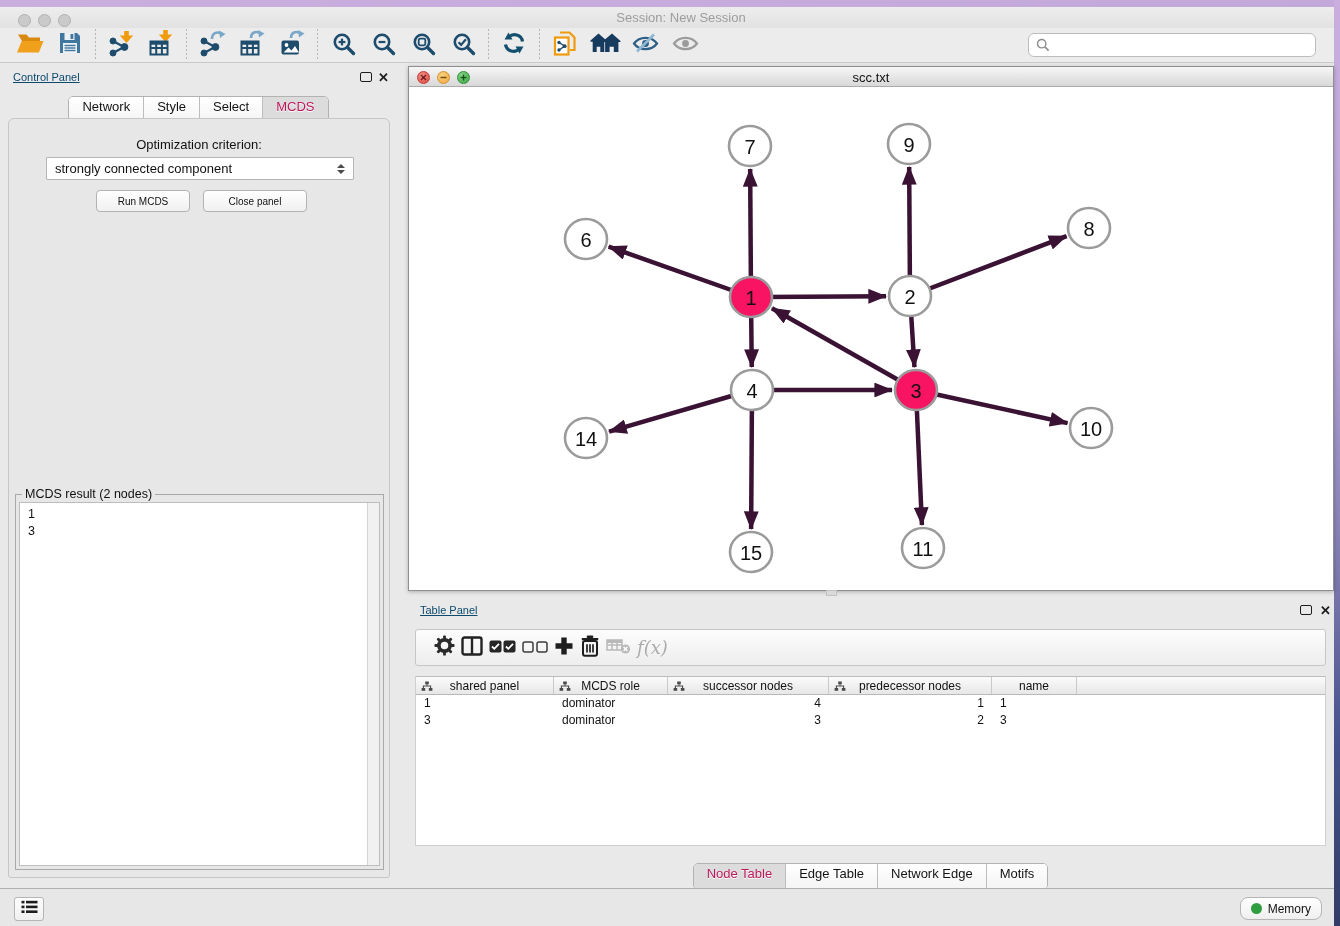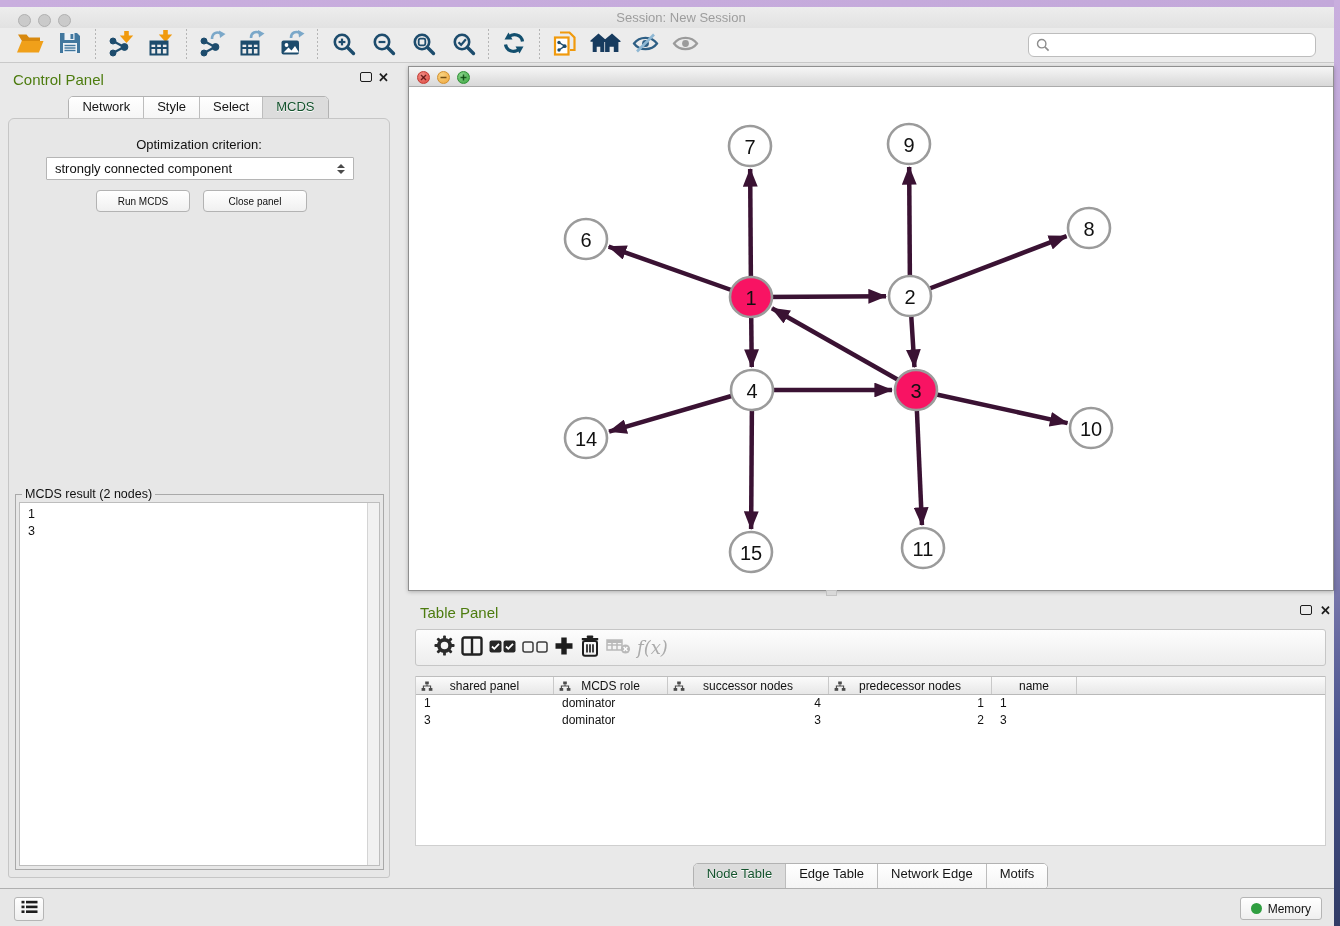--- a/index.html
+++ b/index.html
@@ -34,32 +34,32 @@
   .searchwrap input { width:288px; height:24px; border:1px solid #bdbdbd; border-radius:6px;
     background:#fff; padding:0 8px 0 26px; font-size:13px; outline:none; }
   .searchwrap .mag { position:absolute; left:8px; top:5px; }
 
   
   .main { position:absolute; left:0; top:56px; width:1334px; height:825px; background:#e9e9e9; }
 
   
   .cpanel { position:absolute; left:0; top:0; width:397px; height:825px; background:#e9e9e9; }
   .panel-head { position:relative; height:28px; }
-  .panel-title { position:absolute; left:13px; top:8px; font-size:15px; color:#4d7c0f; }
+  .panel-title { position:absolute; left:13px; top:8px; font-size:11px; color:#0c4a6e;text-decoration:underline; }
   .float-box { position:absolute; top:9px; width:12px; height:10px;
     border:1.6px solid #1c1c1c; border-radius:2px; }
   .close-x { position:absolute; top:7px; font-size:13px; font-weight:bold; color:#1c1c1c; }
   .cpanel .float-box { left:360px; } .cpanel .close-x { left:378px; }
 
   .seg { display:inline-flex; height:27px; border:1px solid #b2b2b2; border-radius:5px;
     overflow:hidden; background:#fff; box-shadow:0 1px 0 rgba(255,255,255,.7); }
   .seg .tab { padding:0 13px; font-size:13px; line-height:19px; color:#141414;
     background:linear-gradient(#ffffff,#f4f4f4); border-right:1px solid #bdbdbd; }
   .seg .tab:last-child { border-right:none; }
-  .seg .tab.selected { background:#dcdcdc; color:#14532d; text-shadow:0 1px 0 #fff; }
+  .seg .tab.selected { background:#dcdcdc; color:#be185d; text-shadow:0 1px 0 #fff; }
   .cpanel-tabs { position:absolute; left:0; right:0; top:33px; text-align:center; }
 
   .cpanel-content { position:absolute; left:8px; top:55px; width:382px; height:760px;
     background:#e7e7e7; border:1px solid #c6c6c6; border-radius:6px 6px 3px 3px; }
   .opt-label { position:absolute; left:0; right:0; top:18px; text-align:center;
     font-size:13px; color:#111; }
   .dropdown { position:absolute; left:37px; top:38px; width:308px; height:23px;
     background:#fff; border:1px solid #b5b5b5; border-radius:1px;
     display:flex; align-items:center; padding:0 8px; font-size:13px; color:#111; }
   .dropdown .dd-label { flex:1; }
@@ -135,21 +135,21 @@
   .td.r { text-align:right; }
   .tpanel-tabs { position:absolute; left:0; right:0; top:267px; text-align:center; }
 
   
   .statusbar { position:absolute; left:0; top:881px; width:1334px; height:38px;
     background:#e7e7e7; border-top:1px solid #b0b0b0; }
   .listbtn { position:absolute; left:14px; top:8px; width:30px; height:24px;
     background:linear-gradient(#fff,#efefef); border:1px solid #b5b5b5; border-radius:3px;
     display:flex; align-items:center; justify-content:center; }
   .membtn { position:absolute; right:12px; top:8px; height:23px; padding:0 10px;
-    background:linear-gradient(#fff,#efefef); border:1px solid #b5b5b5; border-radius:3px;
+    background:linear-gradient(#fff,#efefef); border:1px solid #b5b5b5; border-radius:8px;
     display:flex; align-items:center; gap:6px; font-size:12px; color:#111; }
   .memdot { width:11px; height:11px; border-radius:50%; background:#2f9e40; }
 </style>
 </head>
 <body>
 
 <div class="desktop-top"></div>
 <div class="desktop-right"></div>
 
 <div class="window">
@@ -401,20 +401,21 @@
               </svg>
             </span>
           <span class="light green">
               <svg width="7" height="7" viewBox="0 0 7 7">
                 <g stroke="rgba(10,70,15,.85)" stroke-width="1.5">
                   <line x1="0.5" y1="3.5" x2="6.5" y2="3.5"></line>
                   <line x1="3.5" y1="0.5" x2="3.5" y2="6.5"></line>
                 </g>
               </svg>
             </span>
+          <span class="netframe-title">scc.txt</span>
         </div>
         <div class="netcanvas">
           <svg id="graph" width="924" height="503">
               <defs>
                 <marker id="arrow" viewBox="0 0 10 8" markerWidth="4.2" markerHeight="3.3" refX="9.5" refY="4" orient="auto">
                   <path d="M0,0 L10,4 L0,8 z" fill="#3A1233"></path>
                 </marker>
               </defs>
               <line x1="342" y1="210" x2="341.15893691208345" y2="81.99949565274589" stroke="#3A1233" stroke-width="4.5" marker-end="url(#arrow)"></line>
               <line x1="342" y1="210" x2="199.64188322414446" y2="159.6273414699517" stroke="#3A1233" stroke-width="4.5" marker-end="url(#arrow)"></line>

